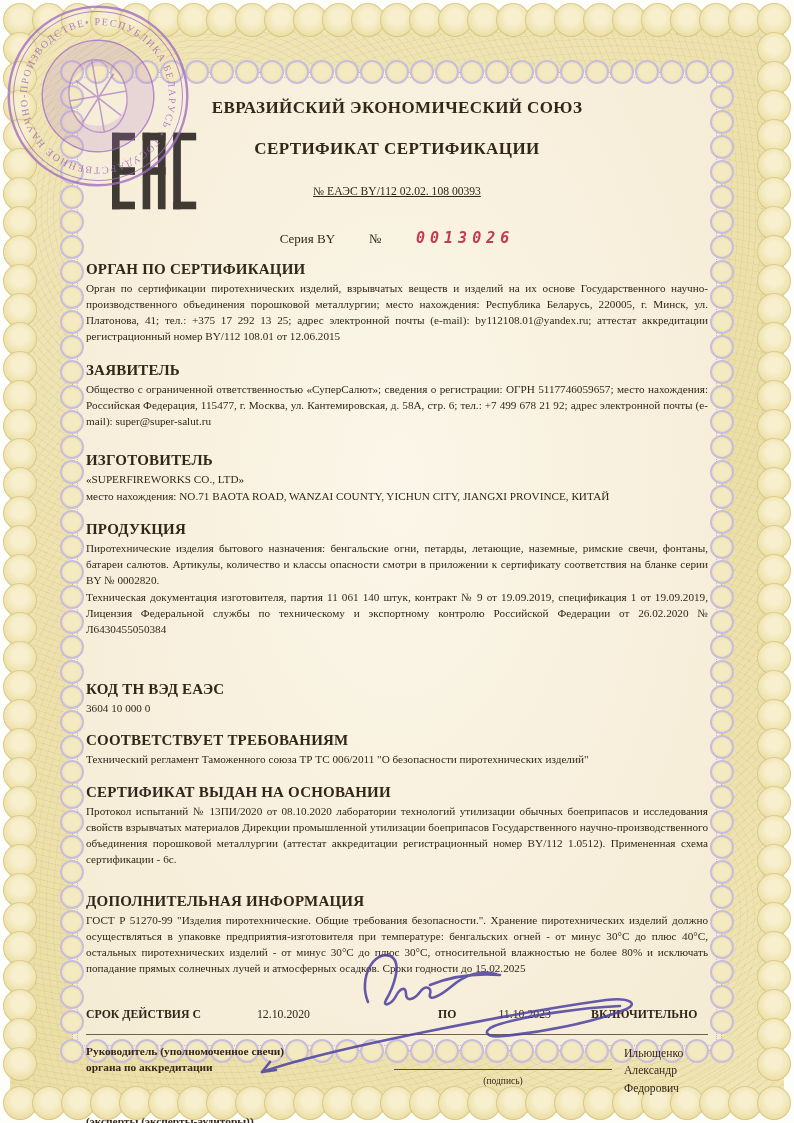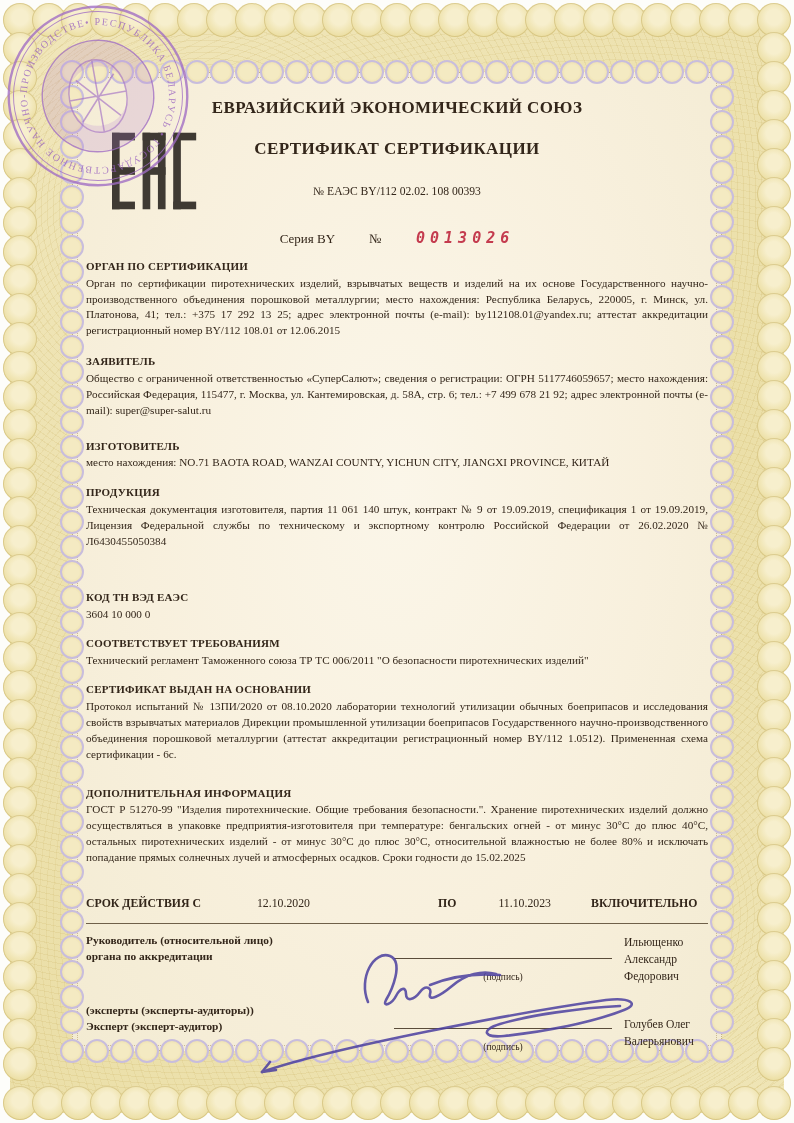--- a/index.html
+++ b/index.html
@@ -21,40 +21,40 @@
   .inner{position:absolute;inset:72px;z-index:2;border:1px dotted #c6b184;
     background:radial-gradient(ellipse at 50% 42%, #fbf6e9 0%, #f8f0dd 55%, #f3ebd2 100%);}
   .inner::before{content:'';position:absolute;inset:4px;border:1px dotted #cdbb92;pointer-events:none;}
   
   .content{position:absolute;inset:72px;z-index:3;padding:8px 14px 0;box-sizing:border-box;
            font-size:11.2px;line-height:1.42;}
   .hdr{position:relative;text-align:center;}
   .eac-logo{position:absolute;left:26px;top:36px;}
   .t1{font-size:17px;font-weight:bold;letter-spacing:.4px;margin:16px 0 0;}
   .t2{font-size:17px;font-weight:bold;letter-spacing:.4px;margin:17px 0 0;}
-  .cert-no{margin-top:23px;font-size:11.6px;}
+  .cert-no{margin-top:23px;font-size:11.6px;text-decoration:underline;}
   .seriya{margin-top:27px;font-size:13px;}
   .seriya .gap{display:inline-block;width:28px;}
   .ser-num{font-family:"DejaVu Sans Mono", monospace;font-size:15px;letter-spacing:5px;
            color:#c43b4e;font-weight:bold;font-style:italic;}
-  h3{font-size:11px;font-weight:bold;margin:0;letter-spacing:.2px;}
+  h3{font-size:15px;font-weight:bold;margin:0;letter-spacing:.2px;}
   p.body{margin:1px 0 0;text-align:justify;}
   .s-organ{margin-top:10px;} .s-appl{margin-top:15px;} .s-manu{margin-top:20px;}
   .s-prod{margin-top:14px;} .s-tnved{margin-top:41px;} .s-req{margin-top:13px;}
   .s-basis{margin-top:14px;} .s-add{margin-top:23px;}
   .validity{margin-top:29px;display:flex;align-items:baseline;font-size:11.8px;}
   .v-bold{font-weight:bold;}
   .v-d1{margin-left:56px;} .v-po{margin-left:128px;font-weight:bold;}
   .v-d2{margin-left:42px;} .v-incl{margin-left:40px;font-weight:bold;}
   .sep{border:0;border-top:1px solid #6f6049;margin:11px 0 0;}
   .sig-grid{display:grid;grid-template-columns:296px 218px 1fr;column-gap:12px;margin-top:8px;}
   .sig-role{font-weight:bold;font-size:11.4px;line-height:1.45;}
   .sig-mid{padding-top:4px;}
   .sig-line{border-bottom:1px solid #5a4c3a;height:22px;}
-  .sig-cap{text-align:center;font-size:9.5px;margin-top:12px;}
+  .sig-cap{text-align:center;font-size:9.5px;margin-top:5px;}
   .sig-name{font-size:11.6px;line-height:1.5;padding-top:2px;}
   .row2{margin-top:16px;}
   .overlay{position:absolute;inset:0;z-index:5;pointer-events:none;}
 </style>
 </head>
 <body>
 
 <div class="page">
 
   <div id="border-layer">
@@ -358,25 +358,27 @@
       <p class="body">Орган по сертификации пиротехнических изделий, взрывчатых веществ и изделий на их основе Государственного научно-производственного объединения порошковой металлургии; место нахождения: Республика Беларусь, 220005, г. Минск, ул. Платонова, 41; тел.: +375 17 292 13 25; адрес электронной почты (e-mail): by112108.01@yandex.ru; аттестат аккредитации регистрационный номер BY/112 108.01 от 12.06.2015</p>
     </div>
 
     <div class="s-appl">
       <h3>ЗАЯВИТЕЛЬ</h3>
       <p class="body">Общество с ограниченной ответственностью «СуперСалют»; сведения о регистрации: ОГРН 5117746059657; место нахождения: Российская Федерация, 115477, г. Москва, ул. Кантемировская, д. 58А, стр. 6; тел.: +7 499 678 21 92; адрес электронной почты (e-mail): super@super-salut.ru</p>
     </div>
 
     <div class="s-manu">
       <h3>ИЗГОТОВИТЕЛЬ</h3>
+      <p class="body" style="text-align:left">«SUPERFIREWORKS CO., LTD»</p>
       <p class="body" style="text-align:left">место нахождения: NO.71 BAOTA ROAD, WANZAI COUNTY, YICHUN CITY, JIANGXI PROVINCE, КИТАЙ</p>
     </div>
 
     <div class="s-prod">
       <h3>ПРОДУКЦИЯ</h3>
+      <p class="body">Пиротехнические изделия бытового назначения: бенгальские огни, петарды, летающие, наземные, римские свечи, фонтаны, батареи салютов. Артикулы, количество и классы опасности смотри в приложении к сертификату соответствия на бланке серии BY № 0002820.</p>
       <p class="body">Техническая документация изготовителя, партия 11 061 140 штук, контракт № 9 от 19.09.2019, спецификация 1 от 19.09.2019, Лицензия Федеральной службы по техническому и экспортному контролю Российской Федерации от 26.02.2020 № Л6430455050384</p>
     </div>
 
     <div class="s-tnved">
       <h3>КОД ТН ВЭД ЕАЭС</h3>
       <p class="body" style="text-align:left">3604 10 000 0</p>
     </div>
 
     <div class="s-req">
       <h3>СООТВЕТСТВУЕТ ТРЕБОВАНИЯМ</h3>
@@ -398,21 +400,21 @@
       <span class="v-d1">12.10.2020</span>
       <span class="v-po">ПО</span>
       <span class="v-d2">11.10.2023</span>
       <span class="v-incl">ВКЛЮЧИТЕЛЬНО</span>
     </div>
 
     <hr class="sep">
 
     <div class="sig-grid">
       <div class="sig-role">
-        <div>Руководитель (относительной лицо)</div>
+        <div>Руководитель (уполномоченное свечи)</div>
         <div>органа по аккредитации</div>
       </div>
       <div class="sig-mid">
         <div class="sig-line"></div>
         <div class="sig-cap">(подпись)</div>
       </div>
       <div class="sig-name">
         <div>Ильющенко Александр</div>
         <div>Федорович</div>
       </div>

